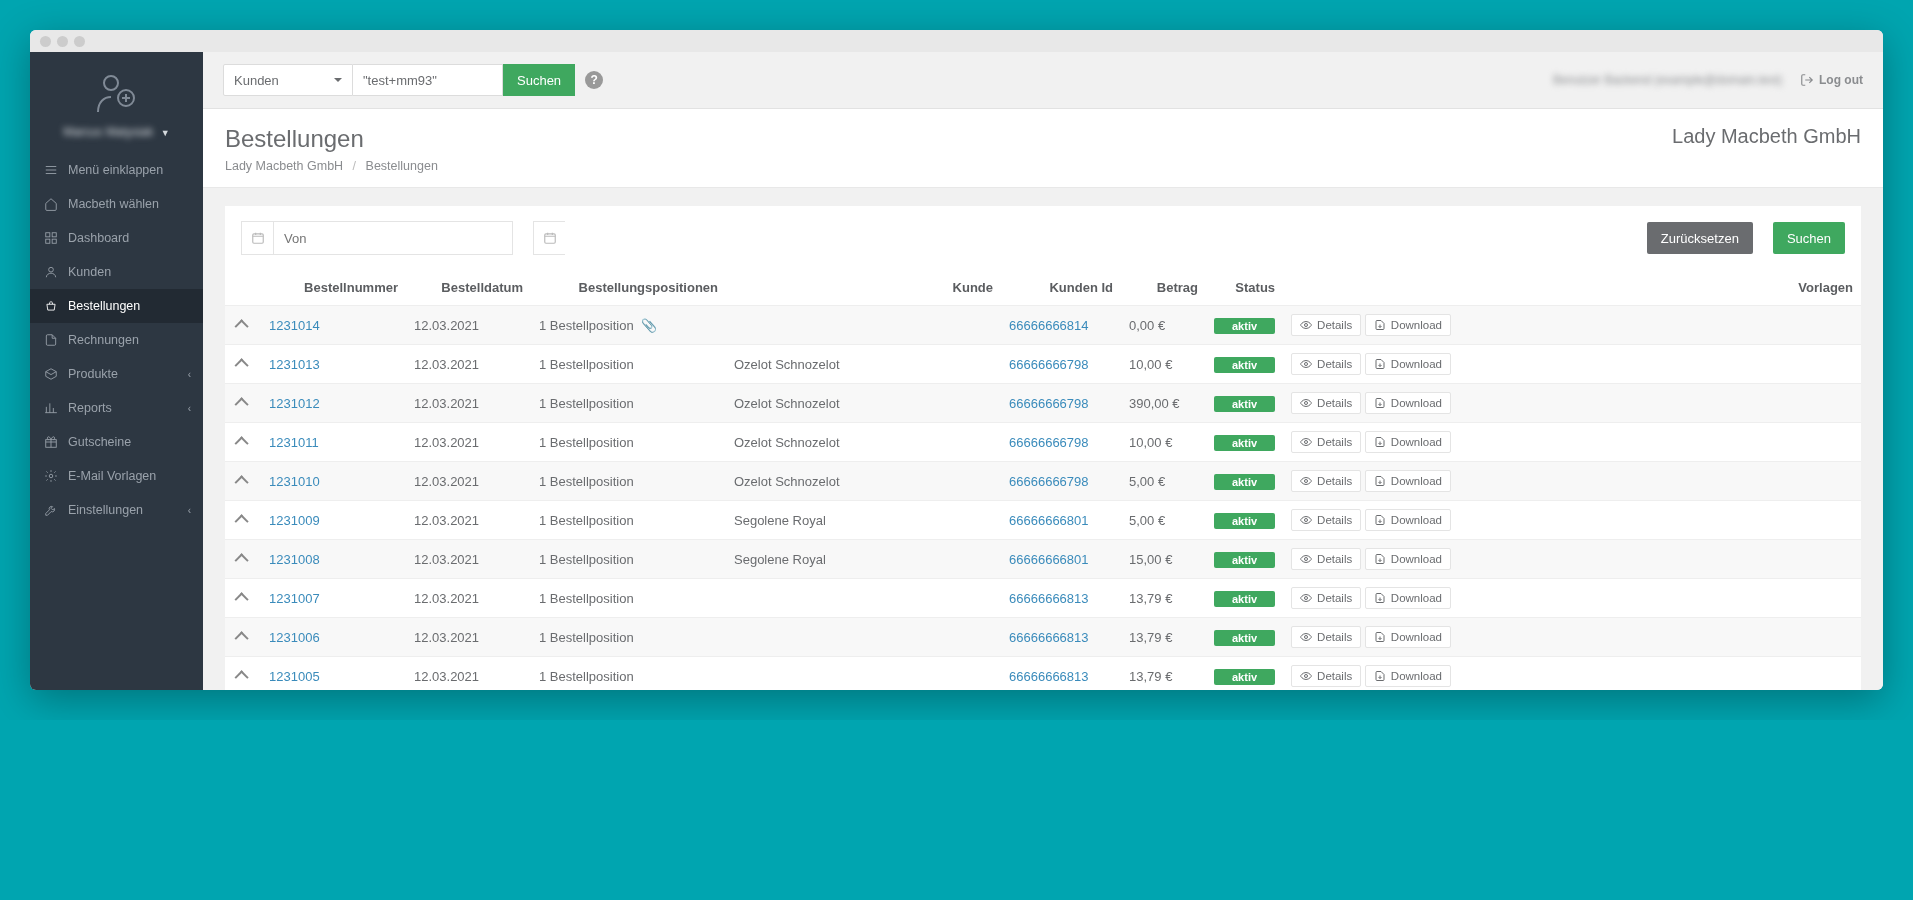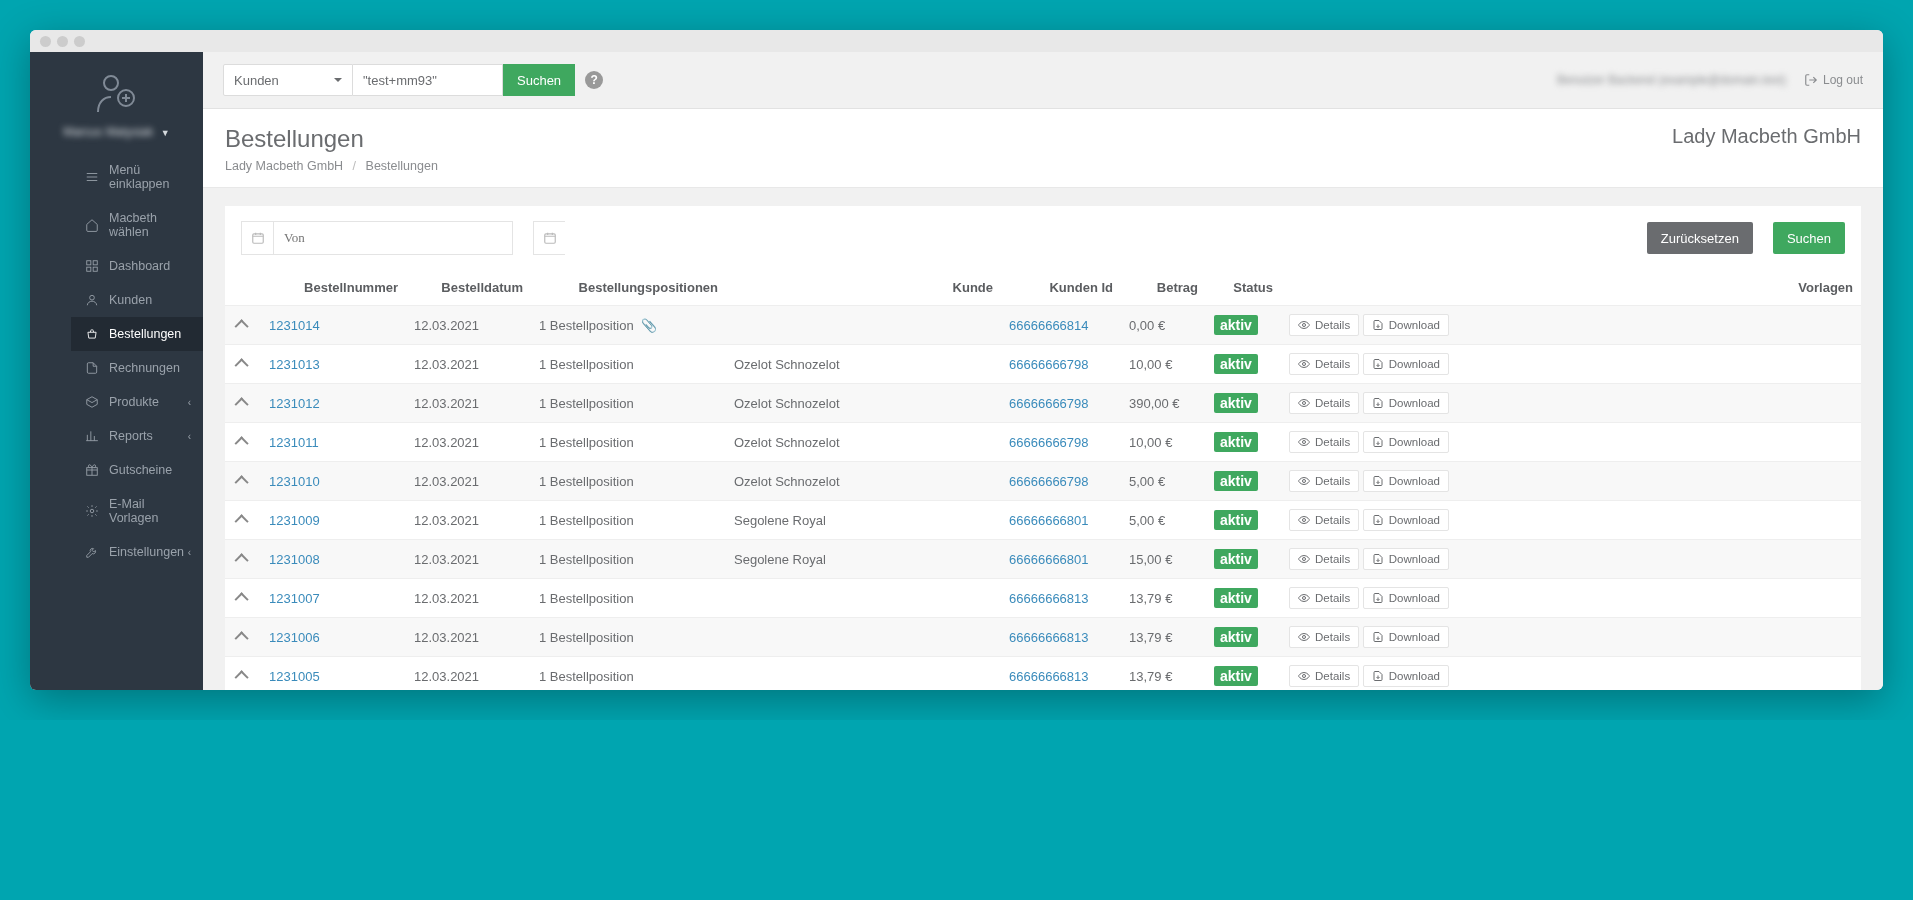--- a/index.html
+++ b/index.html
@@ -49,21 +49,21 @@
 }
 .avatar-placeholder svg { stroke: #808a96; fill: none; }
 .profile-name {
   color: #d5d9dd;
   font-size: 12px;
   filter: blur(3px);
   user-select: none;
   display: inline-block;
 }
 .profile-caret { display:inline-block; margin-left:4px; color:#d5d9dd; font-size:9px; vertical-align: middle;}
-.nav { list-style: none; padding-left: 41px; }
+.nav { list-style: none; }
 .nav li {
   display: flex;
   align-items: center;
   padding: 10px 14px;
   font-size: 12.5px;
   gap: 10px;
   cursor: pointer;
   position: relative;
 }
 .nav li.active { background: #222a33; color: #fff; }
@@ -140,21 +140,21 @@
 }
 .topbar-right {
   margin-left: auto;
   display: flex;
   align-items: center;
   gap: 18px;
   color: #8a8c8f;
   font-size: 12px;
 }
 .blurred { filter: blur(3px); user-select:none; }
-.logout { display:flex; align-items:center; gap:5px; cursor:pointer; }
+.logout { display:flex; align-items:center; gap:5px; cursor:pointer;font-weight:bold; }
 .header {
   background: #fff;
   border-bottom: 1px solid #e8e8e8;
   padding: 16px 22px 14px;
   display: flex;
   justify-content: space-between;
   align-items: flex-start;
 }
 .header h1 { font-size: 24px; font-weight: 300; color: #6a6c6f; margin-bottom: 6px; }
 .breadcrumb { font-size: 12.5px; color: #8a8c8f; }
@@ -185,21 +185,20 @@
   display:flex; align-items:center; justify-content:center;
   color:#bbb;
   border-right: none;
 }
 .date-input {
   height: 34px;
   border: 1px solid #e4e4e4;
   width: 240px;
   padding: 0 10px;
   font-size: 13px;
-  font-family: Liberation Serif, serif;
 }
 .filters .spacer { flex:1; }
 .btn {
   height: 32px;
   padding: 0 14px;
   border: none;
   color: #fff;
   font-size: 13px;
   cursor: pointer;
   border-radius: 2px;
@@ -230,23 +229,23 @@
   display:inline-block;
   width:10px; height:10px;
   border-left: 2px solid #888;
   border-top: 2px solid #888;
   transform: rotate(45deg) translateY(2px);
 }
 .order-link, .cust-link { color: #3a8bbb; cursor: pointer; }
 .badge {
   background: #3fa85f;
   color: #fff;
-  padding: 2px 6px;
+  padding: 2px 18px;
   border-radius: 2px;
-  font-size: 14px;
+  font-size: 11px;
   font-weight: 600;
 }
 .action-btn {
   border: 1px solid #e4e4e4;
   background: #fff;
   color: #6a6c6f;
   font-size: 11.5px;
   padding: 4px 8px;
   display:inline-flex;
   align-items:center;

